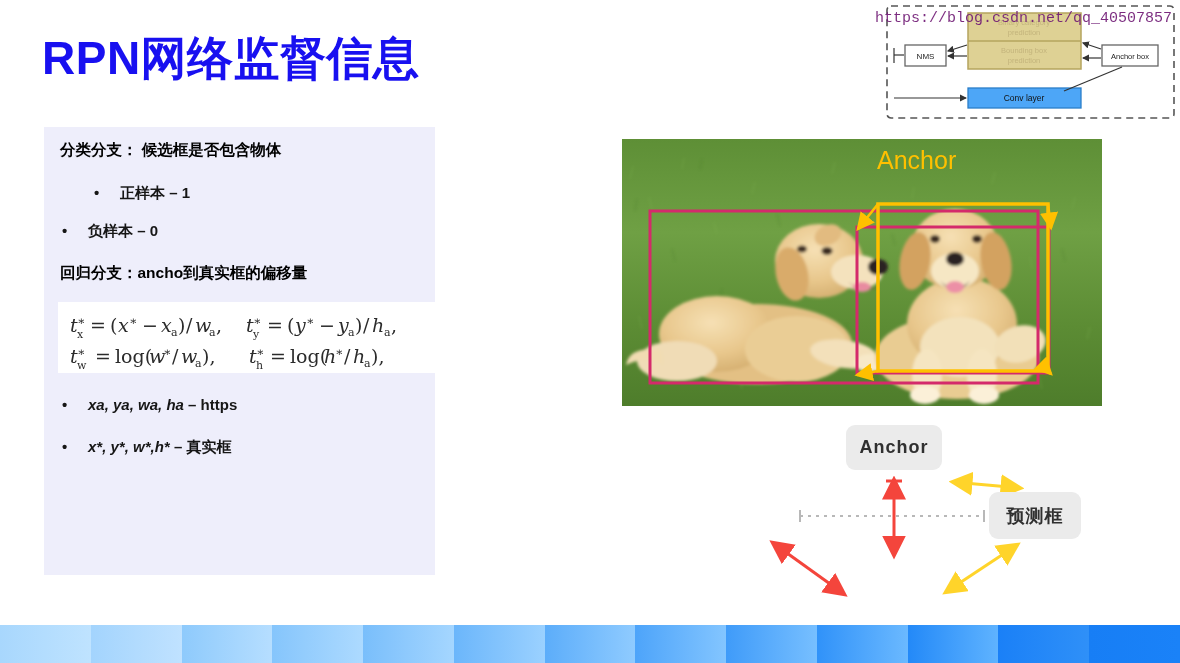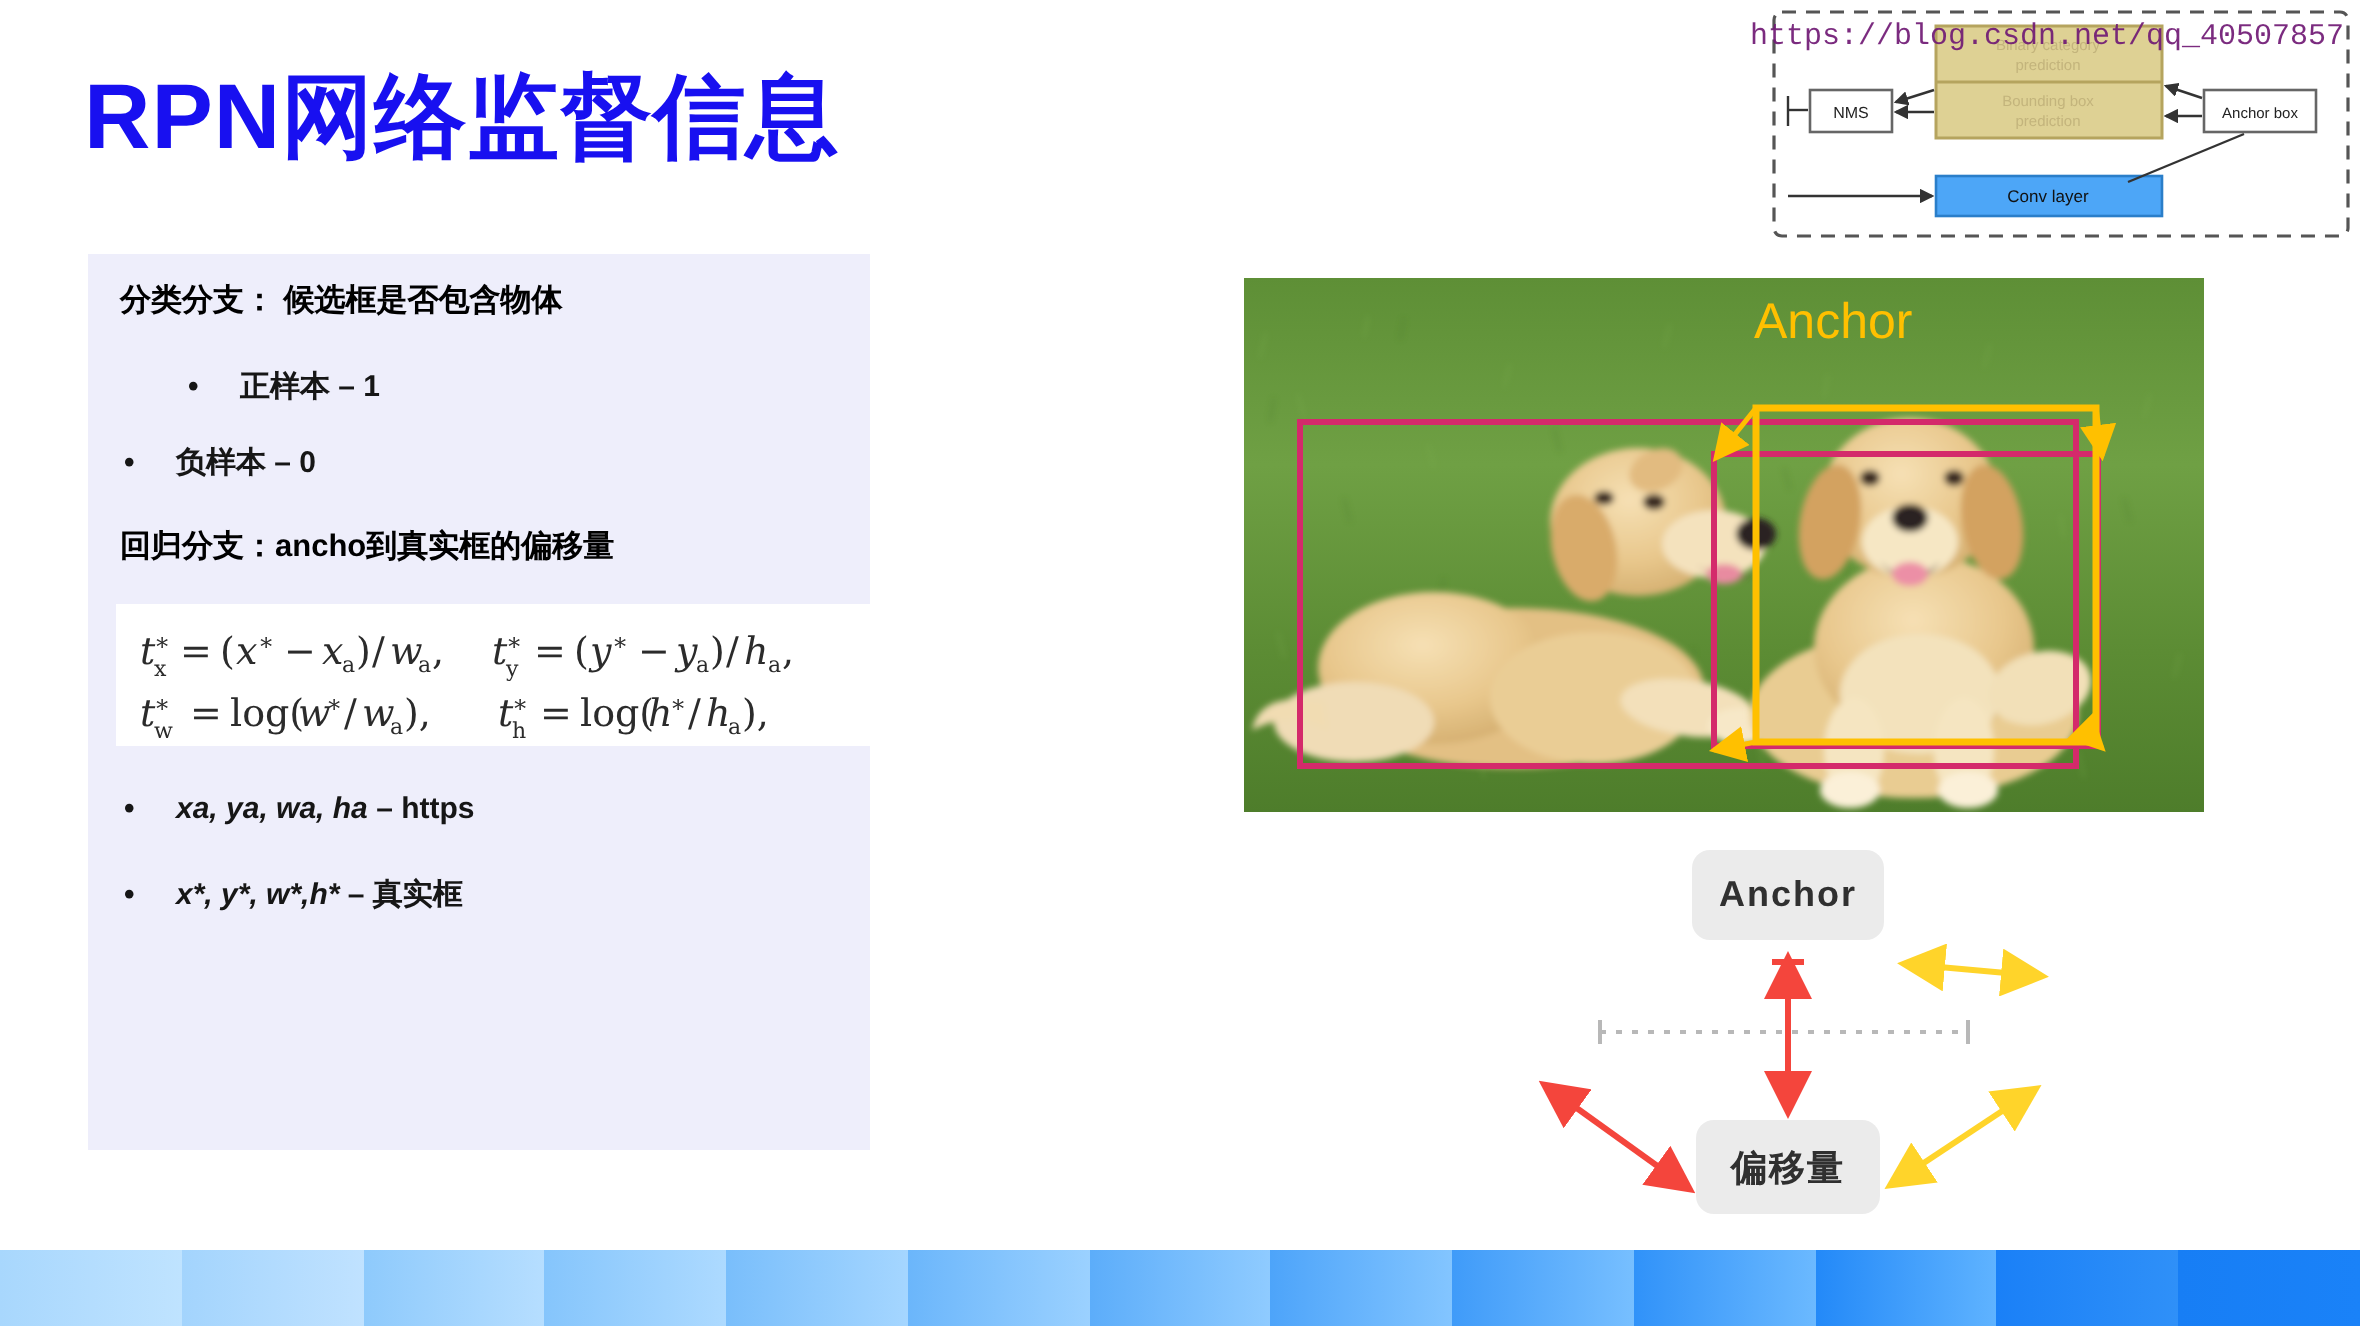--- a/index.html
+++ b/index.html
@@ -446,22 +446,22 @@
     <line x1="101" y1="131" x2="172" y2="182" stroke="#f4453c" stroke-width="3" marker-start="url(#ah-red-tail)" marker-end="url(#ah-red)"></line>
 
     <line x1="281" y1="70" x2="348" y2="76" stroke="#ffd42a" stroke-width="3" marker-start="url(#ah-yel-tail)" marker-end="url(#ah-yel)"></line>
 
     <line x1="274" y1="180" x2="345" y2="133" stroke="#ffd42a" stroke-width="3" marker-start="url(#ah-yel-tail)" marker-end="url(#ah-yel)"></line>
   </svg>
 
   <div class="flow-node node-anchor">
     <span>Anchor</span>
   </div>
-  <div class="flow-node node-offset">
-    <span>偏移量</span>
+  <div class="flow-node node-pred">
+    <span>预测框</span>
   </div>
 </div>
 
 <div class="footer-bar">
     <div class="footer-block" style="width: 90.7692px; background: linear-gradient(to right, rgb(168, 215, 253), rgb(191, 227, 255));"></div>
     <div class="footer-block" style="width: 90.7692px; background: linear-gradient(to right, rgb(163, 212, 253), rgb(192, 226, 255));"></div>
     <div class="footer-block" style="width: 90.7692px; background: linear-gradient(to right, rgb(142, 202, 252), rgb(182, 222, 255));"></div>
     <div class="footer-block" style="width: 90.7692px; background: linear-gradient(to right, rgb(133, 197, 252), rgb(173, 218, 255));"></div>
     <div class="footer-block" style="width: 90.7692px; background: linear-gradient(to right, rgb(121, 190, 251), rgb(165, 214, 255));"></div>
     <div class="footer-block" style="width: 90.7692px; background: linear-gradient(to right, rgb(107, 182, 251), rgb(155, 209, 255));"></div>

